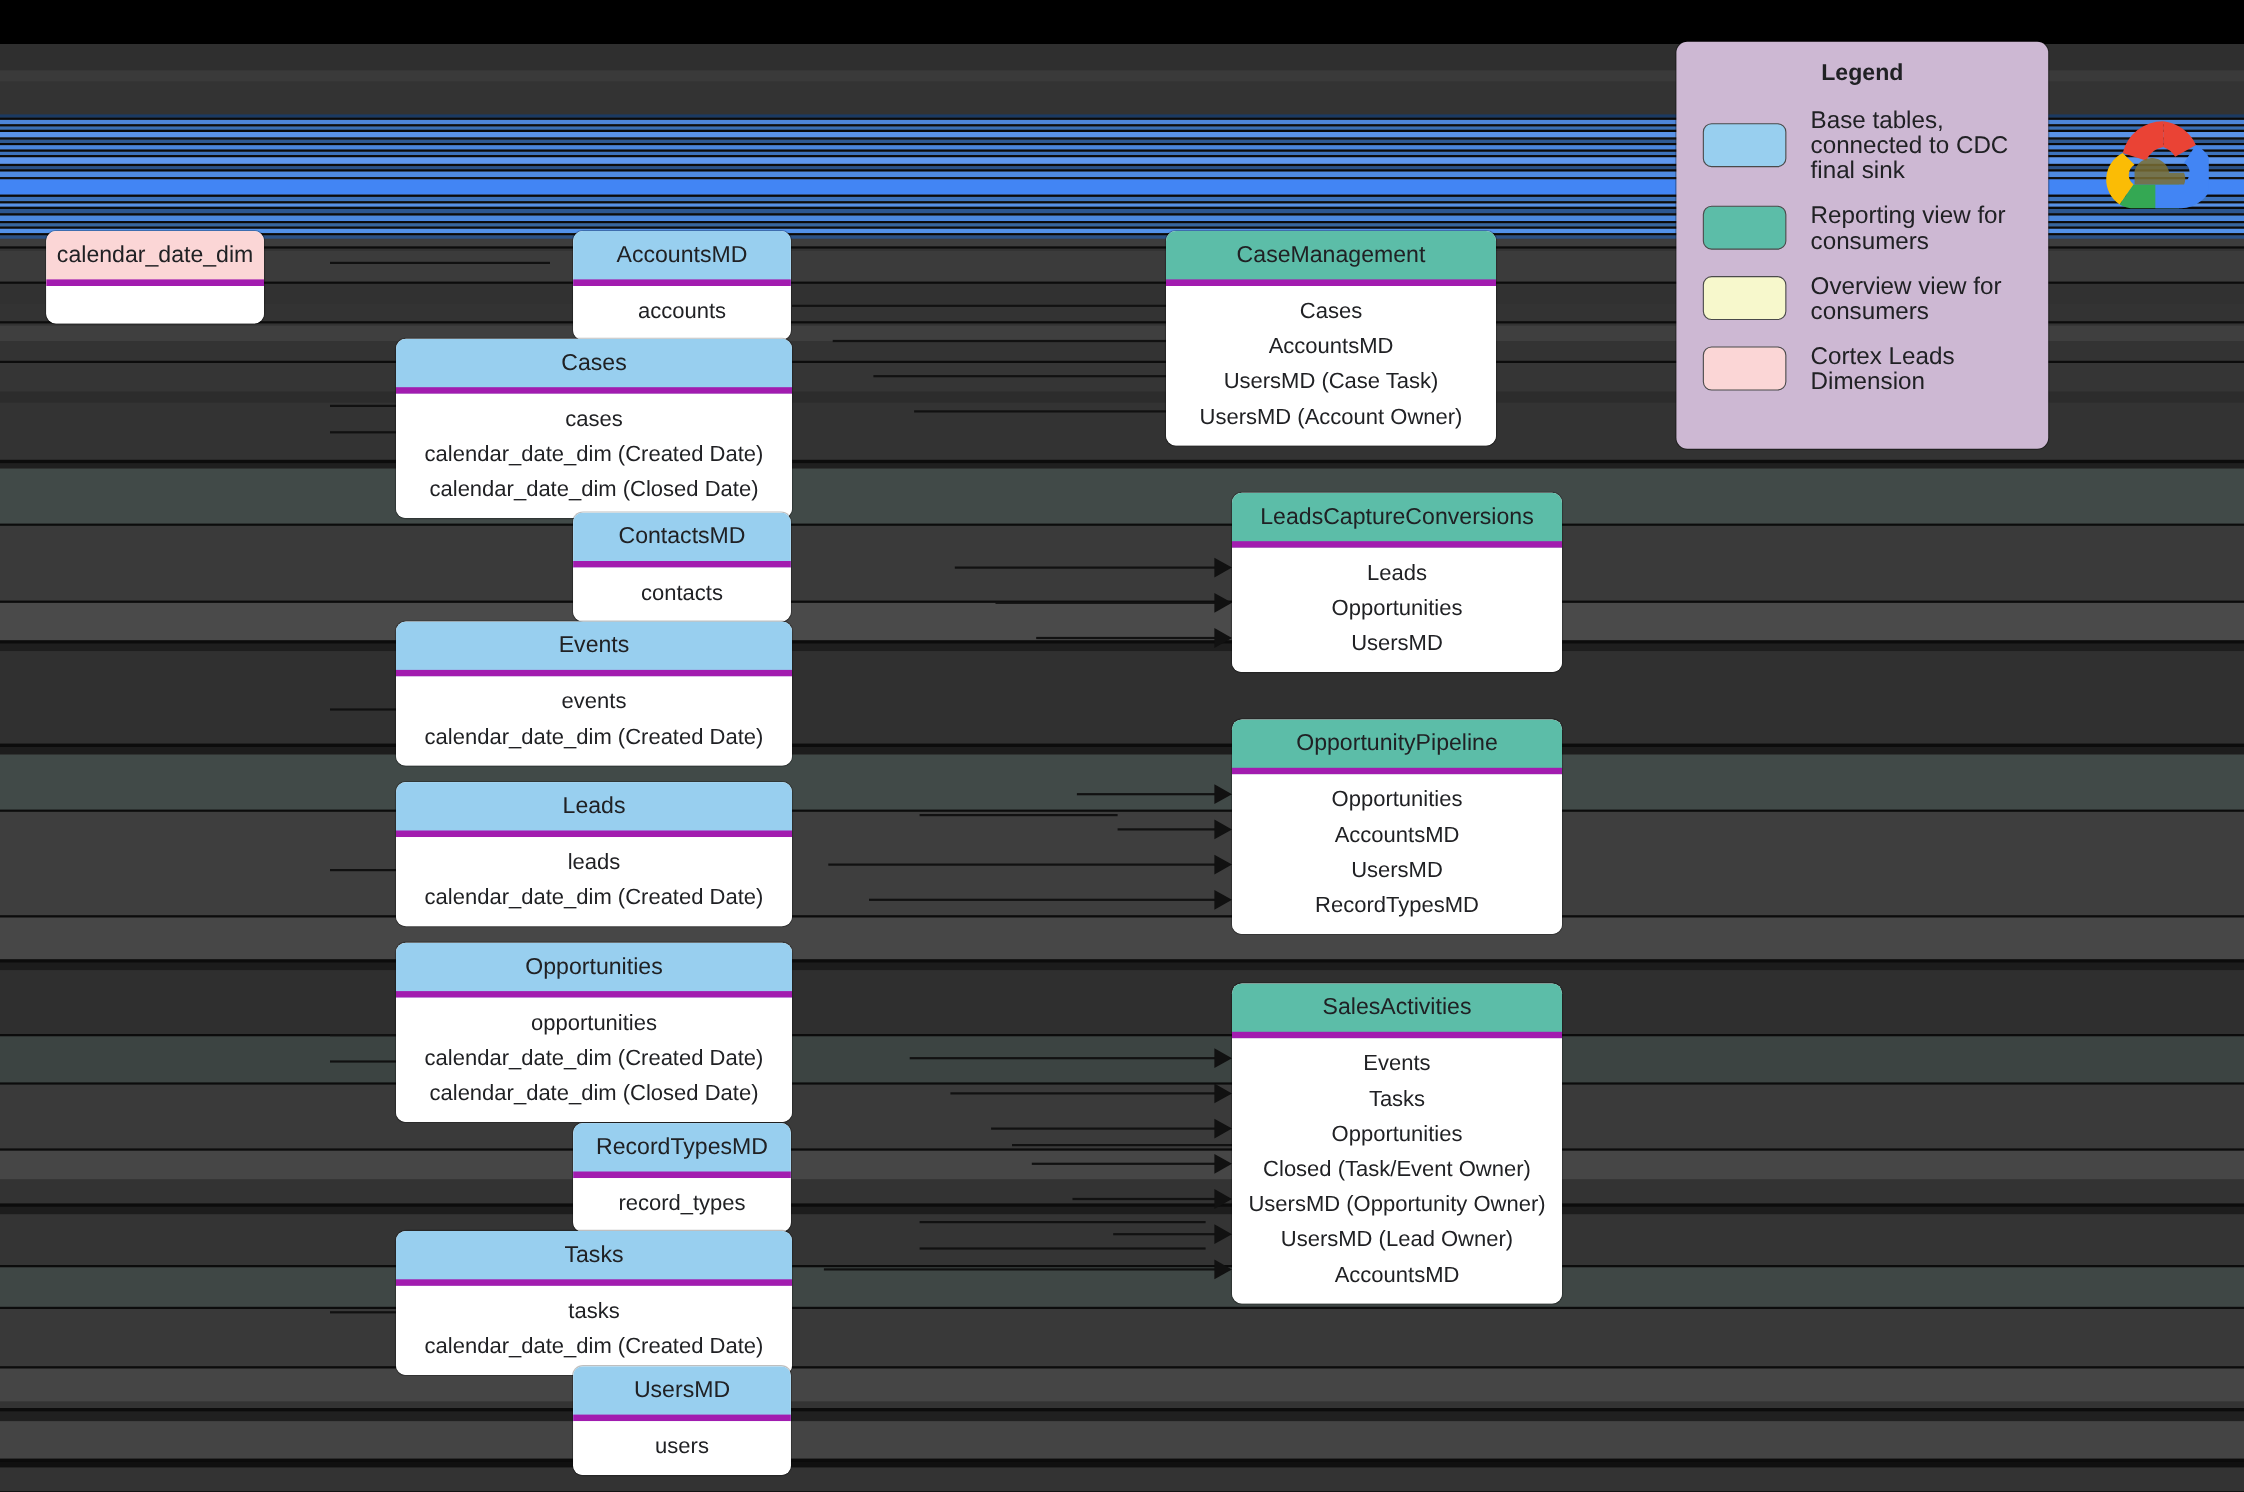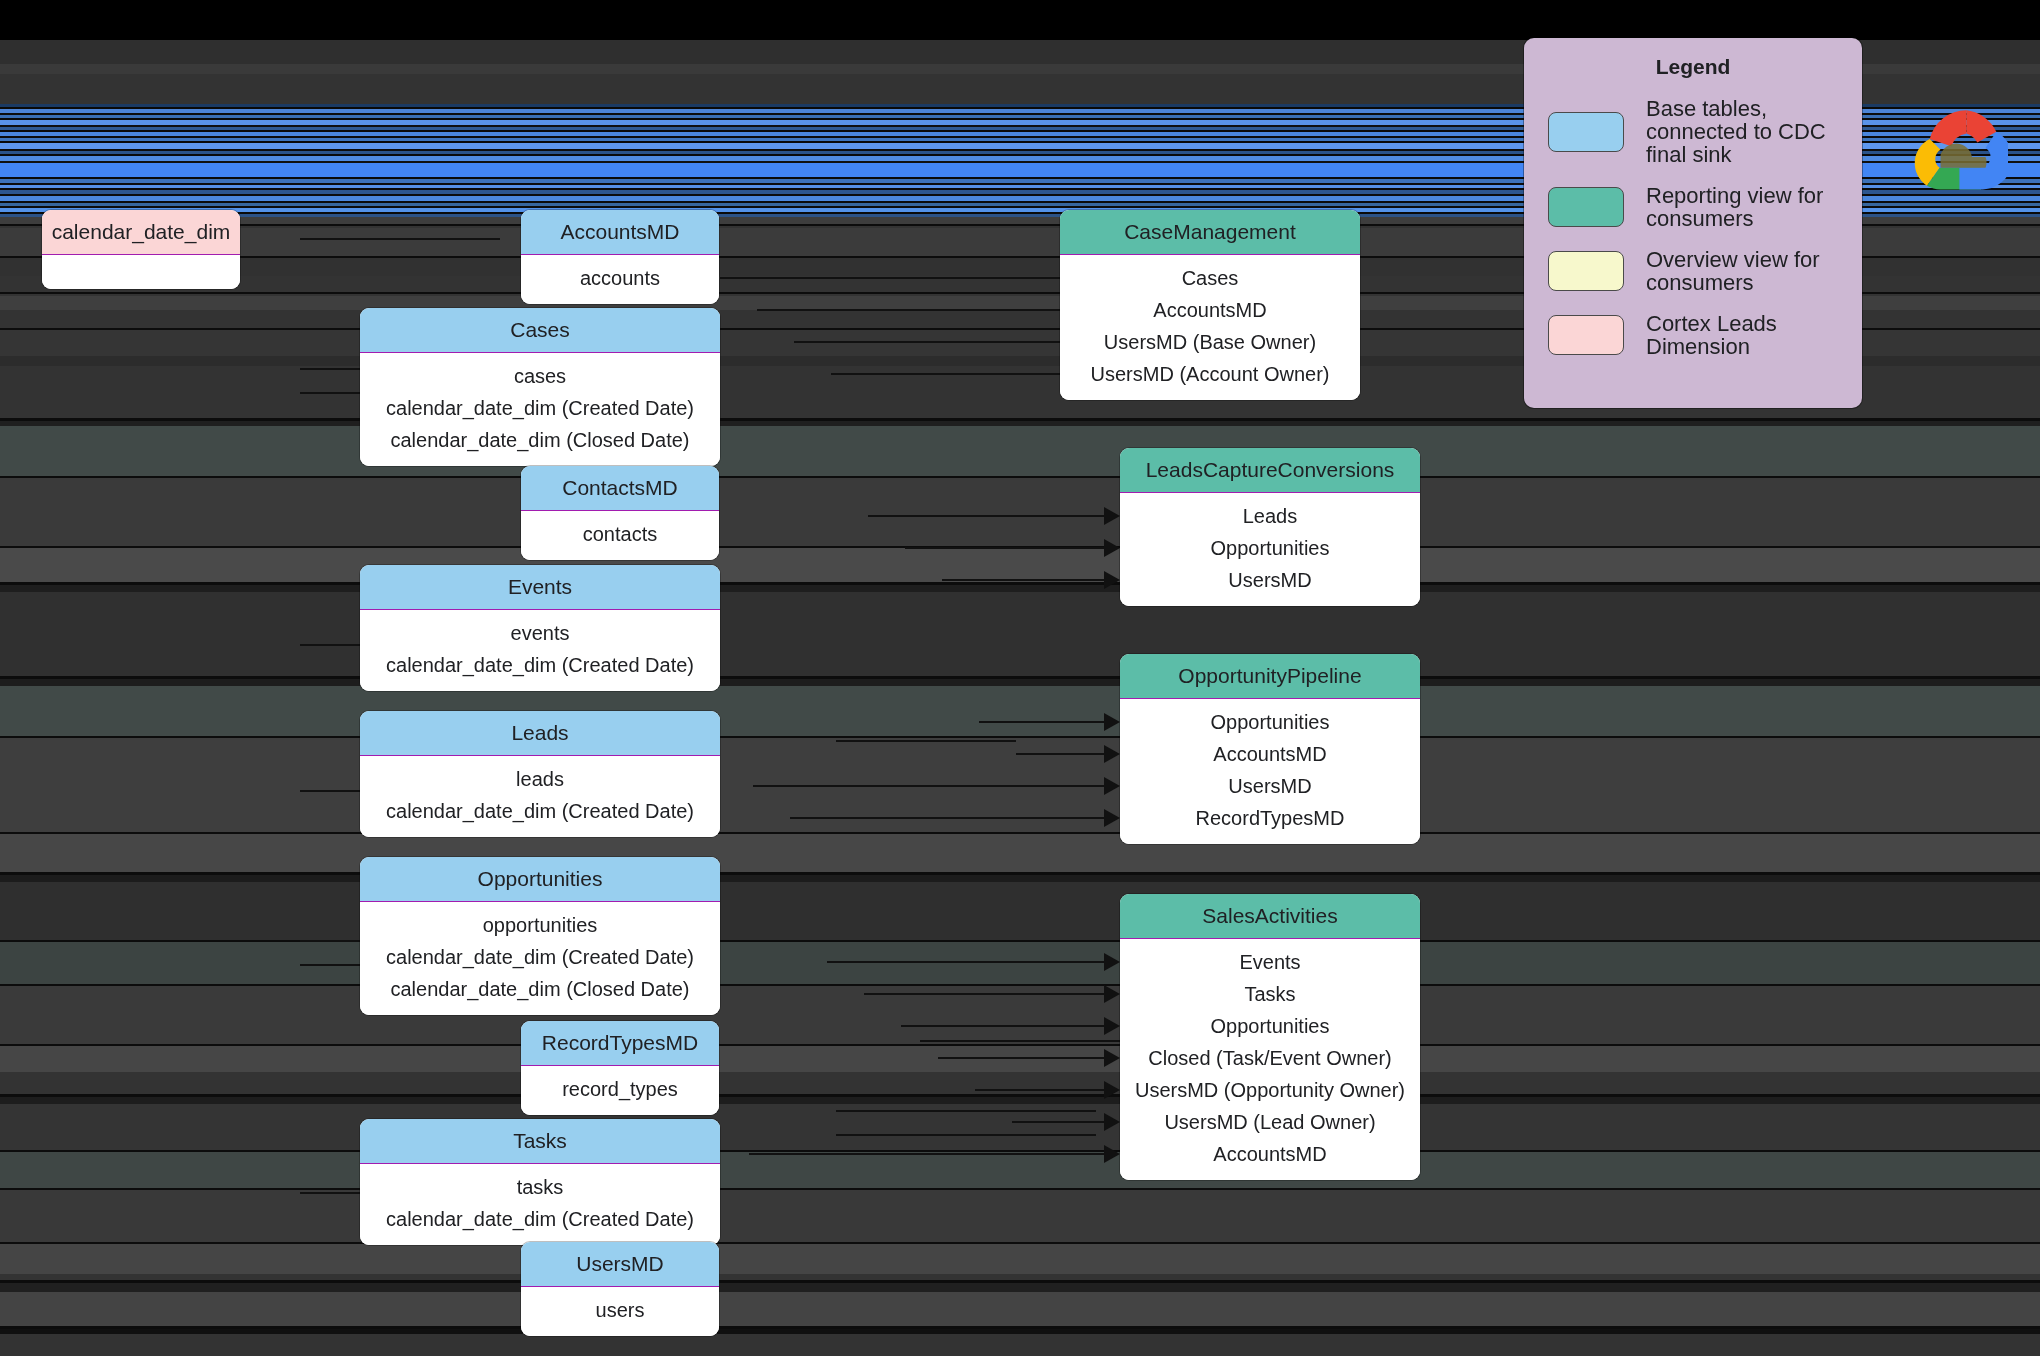--- a/index.html
+++ b/index.html
@@ -59,21 +59,21 @@
     background: #ffffff;
     box-shadow: 0 0 0 1px rgba(0,0,0,0.25);
     overflow: hidden;
     text-align: center;
     color: #202124;
   }
   .box .hdr {
     font-size: 21px;
     line-height: 44px;
     height: 44px;
-    border-bottom: 1px solid #a21caf;
+    border-bottom: 6px solid #a21caf;
     white-space: nowrap;
   }
   .box.base  .hdr { background: #98CFEF; }
   .box.view  .hdr { background: #5CBDA8; }
   .box.dim   .hdr { background: #FBD6D6; }
   .box .body {
     background: #ffffff;
     padding: 7px 14px 10px 14px;
   }
   .box .body .row {
@@ -343,21 +343,21 @@
         <div class="hdr">UsersMD</div>
         <div class="body">
           <div class="row">users</div>
         </div>
       </div>
       <div class="box view" style="left: 1060px; top: 210px; width: 300px;">
         <div class="hdr">CaseManagement</div>
         <div class="body">
           <div class="row">Cases</div>
           <div class="row">AccountsMD</div>
-          <div class="row">UsersMD (Base Owner)</div>
+          <div class="row">UsersMD (Case Task)</div>
           <div class="row">UsersMD (Account Owner)</div>
         </div>
       </div>
       <div class="box view" style="left: 1120px; top: 448px; width: 300px;">
         <div class="hdr">LeadsCaptureConversions</div>
         <div class="body">
           <div class="row">Leads</div>
           <div class="row">Opportunities</div>
           <div class="row">UsersMD</div>
         </div>

